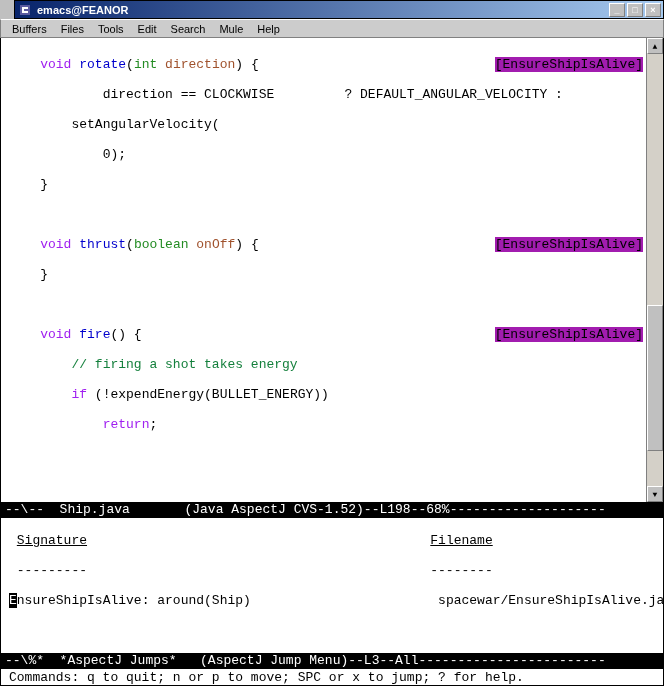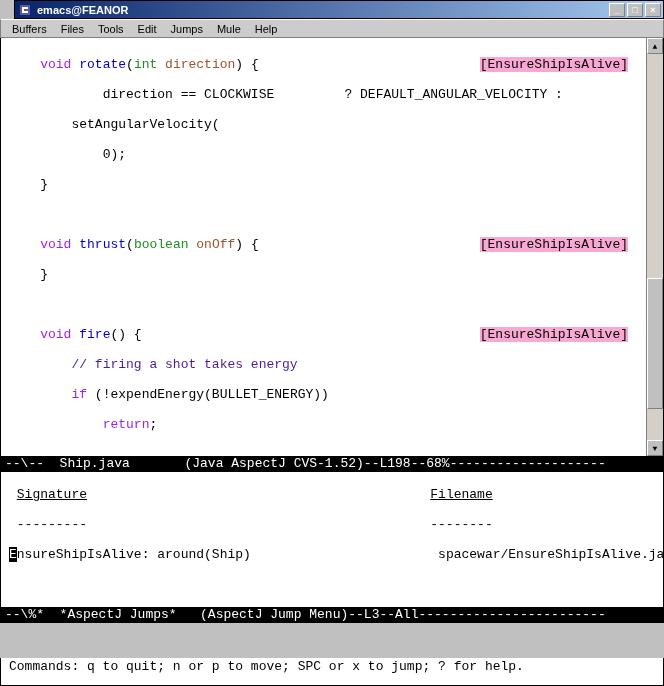--- a/index.html
+++ b/index.html
@@ -111,26 +111,26 @@
   }
   .scroll-track {
     flex: 1;
     position: relative;
     background: #d4d0c8;
   }
   .kw-void { color: #a020f0; }
   .kw-type { color: #228b22; text-align: center; }
   .fn { color: #0000cd; }
   .var { color: #a0522d; }
-  .comment { color: #4c1d95; }
+  .comment { color: #15803d; }
   .advice {
-    background: #f9a8d4;
+    background: #a21caf;
     color: #000;
     float: right;
-    margin-right: 18px;
+    margin-right: 3px;
   }
   .mode-line {
     background: #000;
     color: #fff;
     padding: 0 0 16px 4px;
     font-family: 'Courier New', monospace;
     font-size: 13px;
     height: 15px;
     line-height: 15px;
     white-space: pre;
@@ -147,24 +147,23 @@
     border-left: 1px solid #000;
     border-right: 1px solid #000;
   }
   .aspectj-pane .hdr { text-decoration: underline; }
   .minibuf {
     background: #fff;
     padding: 0 0 0 8px;
     font-family: 'Courier New', monospace;
     font-size: 13px;
     line-height: 17px;
-    height: 28px;
+    height: 17px;
     border: 1px solid #000;
     border-top: none;
-    margin-top: 35px;
   }
   .cursor {
     background: #000;
     color: #fff;
   }
 </style>
 </head>
 <body>
 
 <div class="title-bar">
@@ -180,21 +179,21 @@
     <div class="window-btn">□</div>
     <div class="window-btn">×</div>
   </div>
 </div>
 
 <div class="menu-bar">
   <span class="menu-item">Buffers</span>
   <span class="menu-item">Files</span>
   <span class="menu-item">Tools</span>
   <span class="menu-item">Edit</span>
-  <span class="menu-item">Jumps</span>
+  <span class="menu-item">Search</span>
   <span class="menu-item">Mule</span>
   <span class="menu-item">Help</span>
 </div>
 
 <div class="editor-wrap">
 <div class="editor">
 <div><span class="advice">[EnsureShipIsAlive]</span>    <span class="kw-void">void</span> <span class="fn">rotate</span>(<span class="kw-type">int</span> <span class="var">direction</span>) {</div>
 <div>            <span>direction == CLOCKWISE         ? DEFAULT_ANGULAR_VELOCITY :</span></div>
 <div>        <span>setAngularVelocity(</span></div>
 <div>            <span>0);</span></div>

